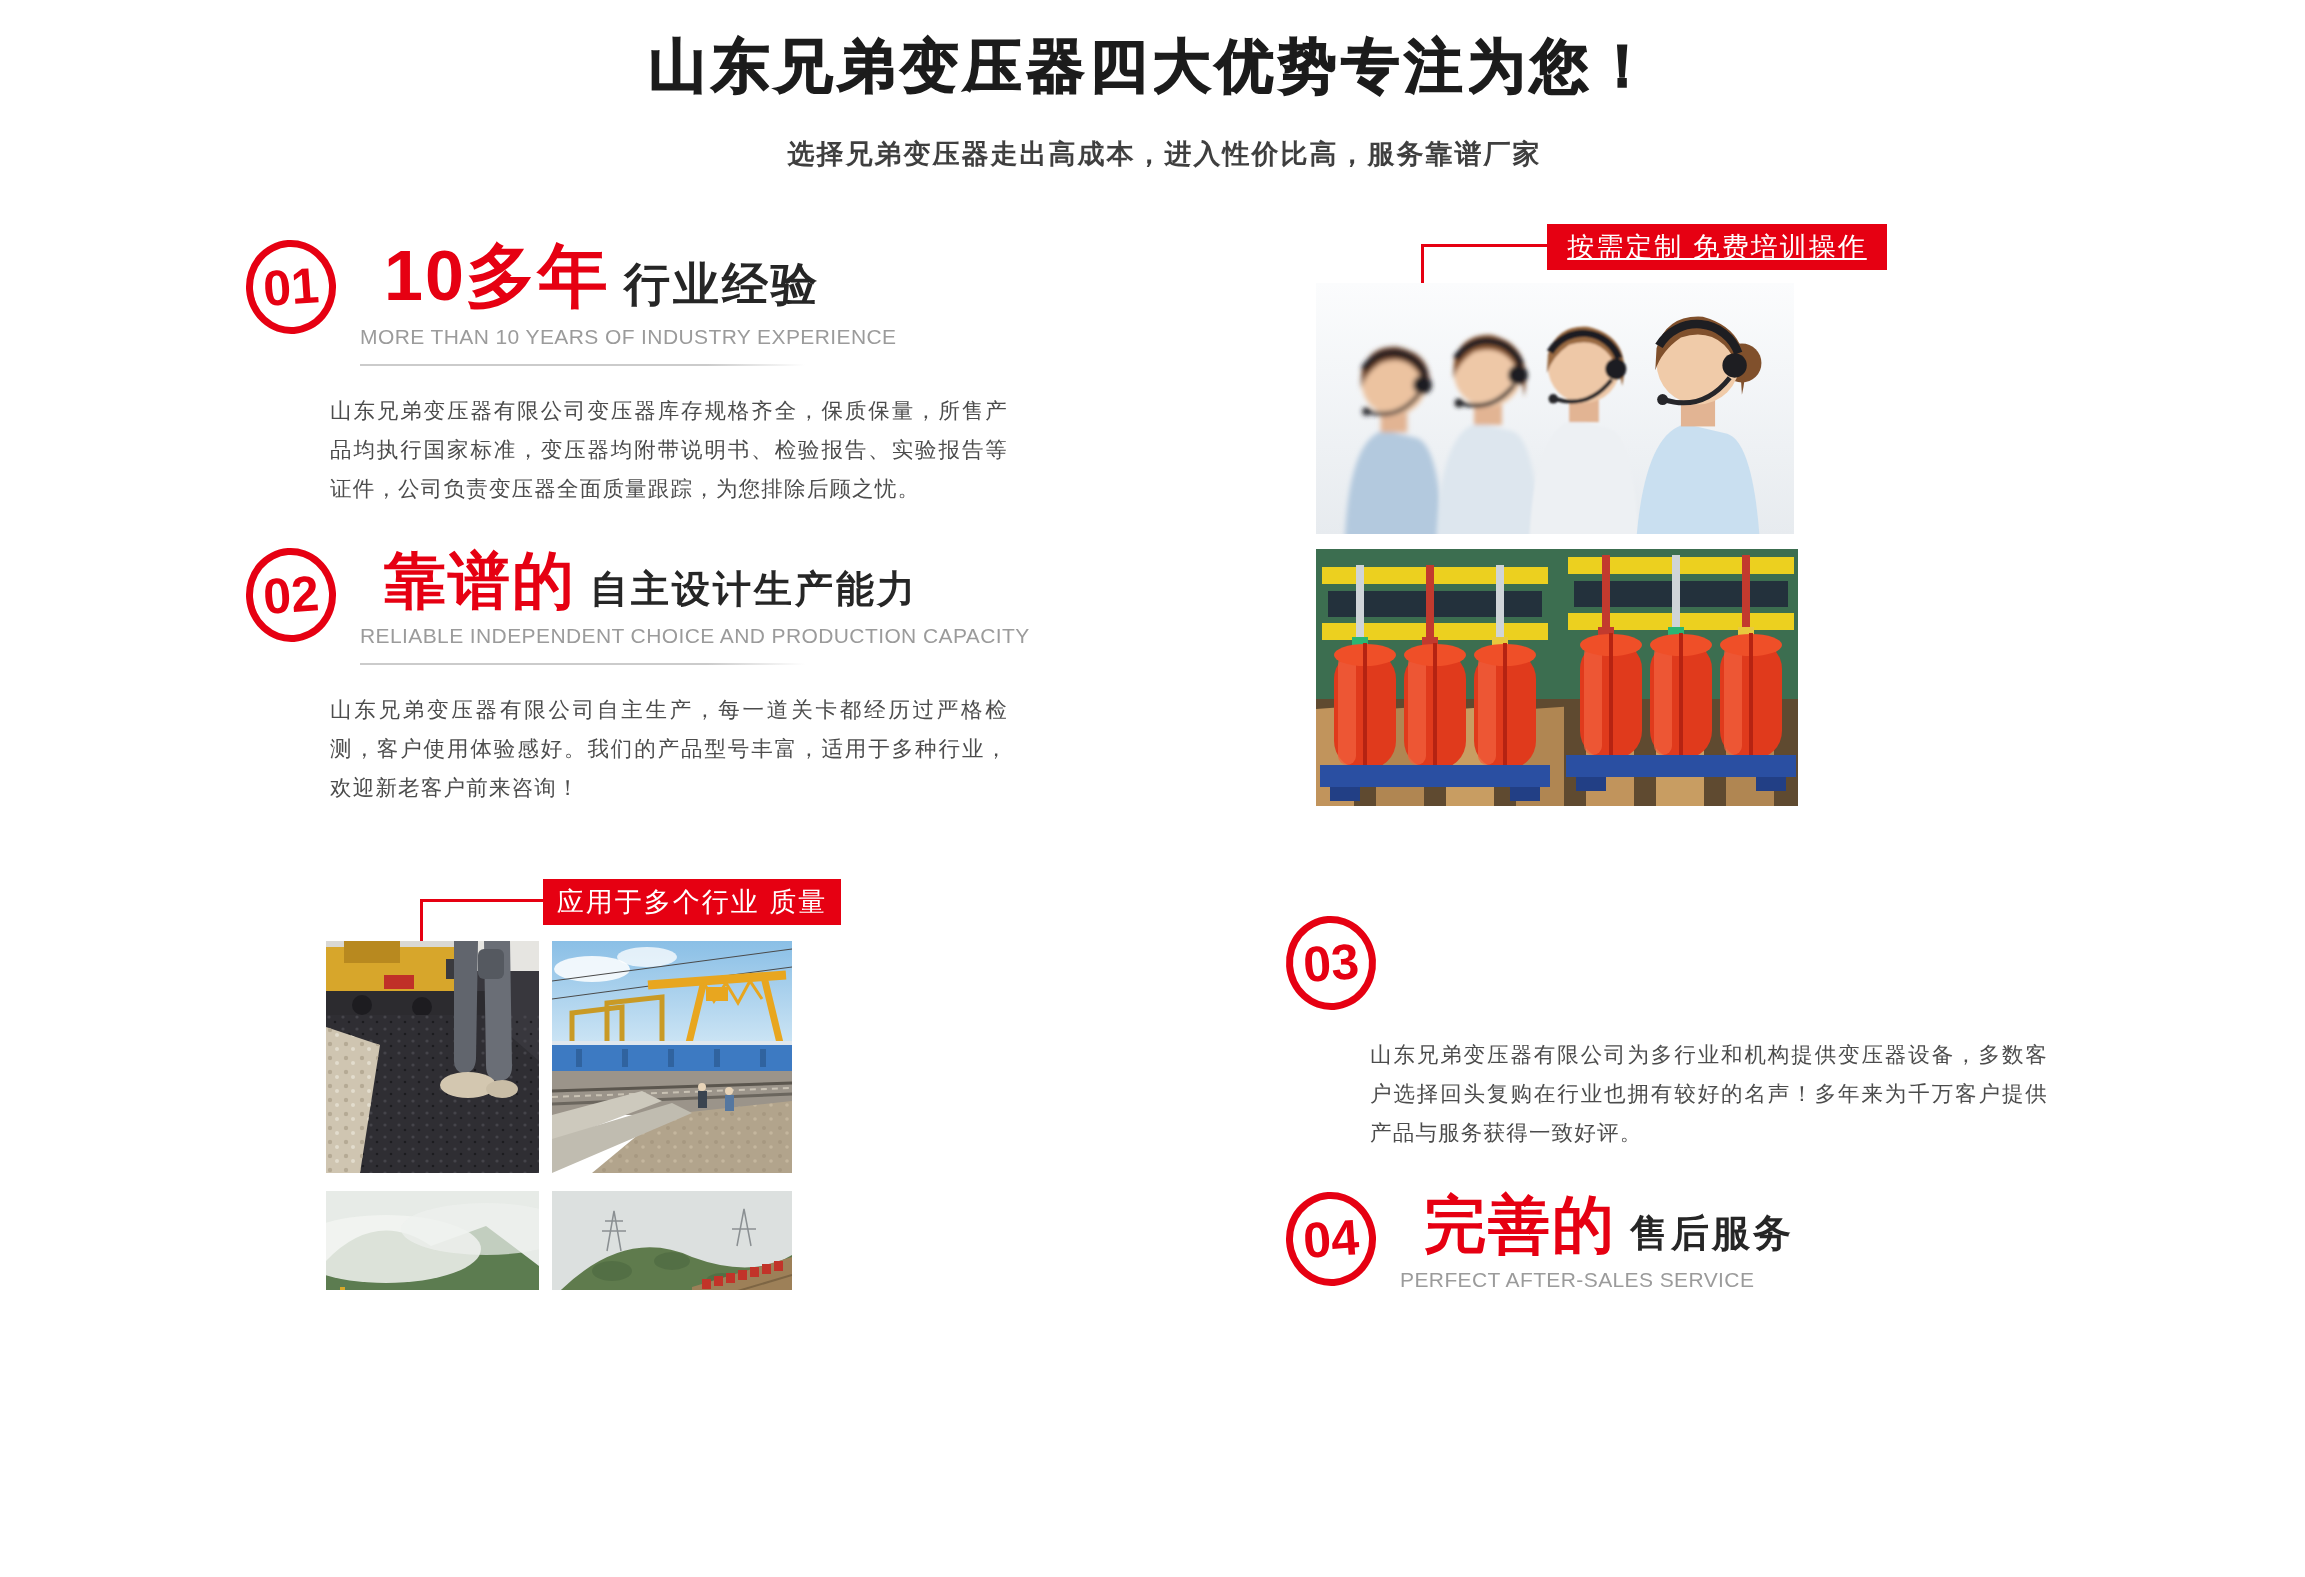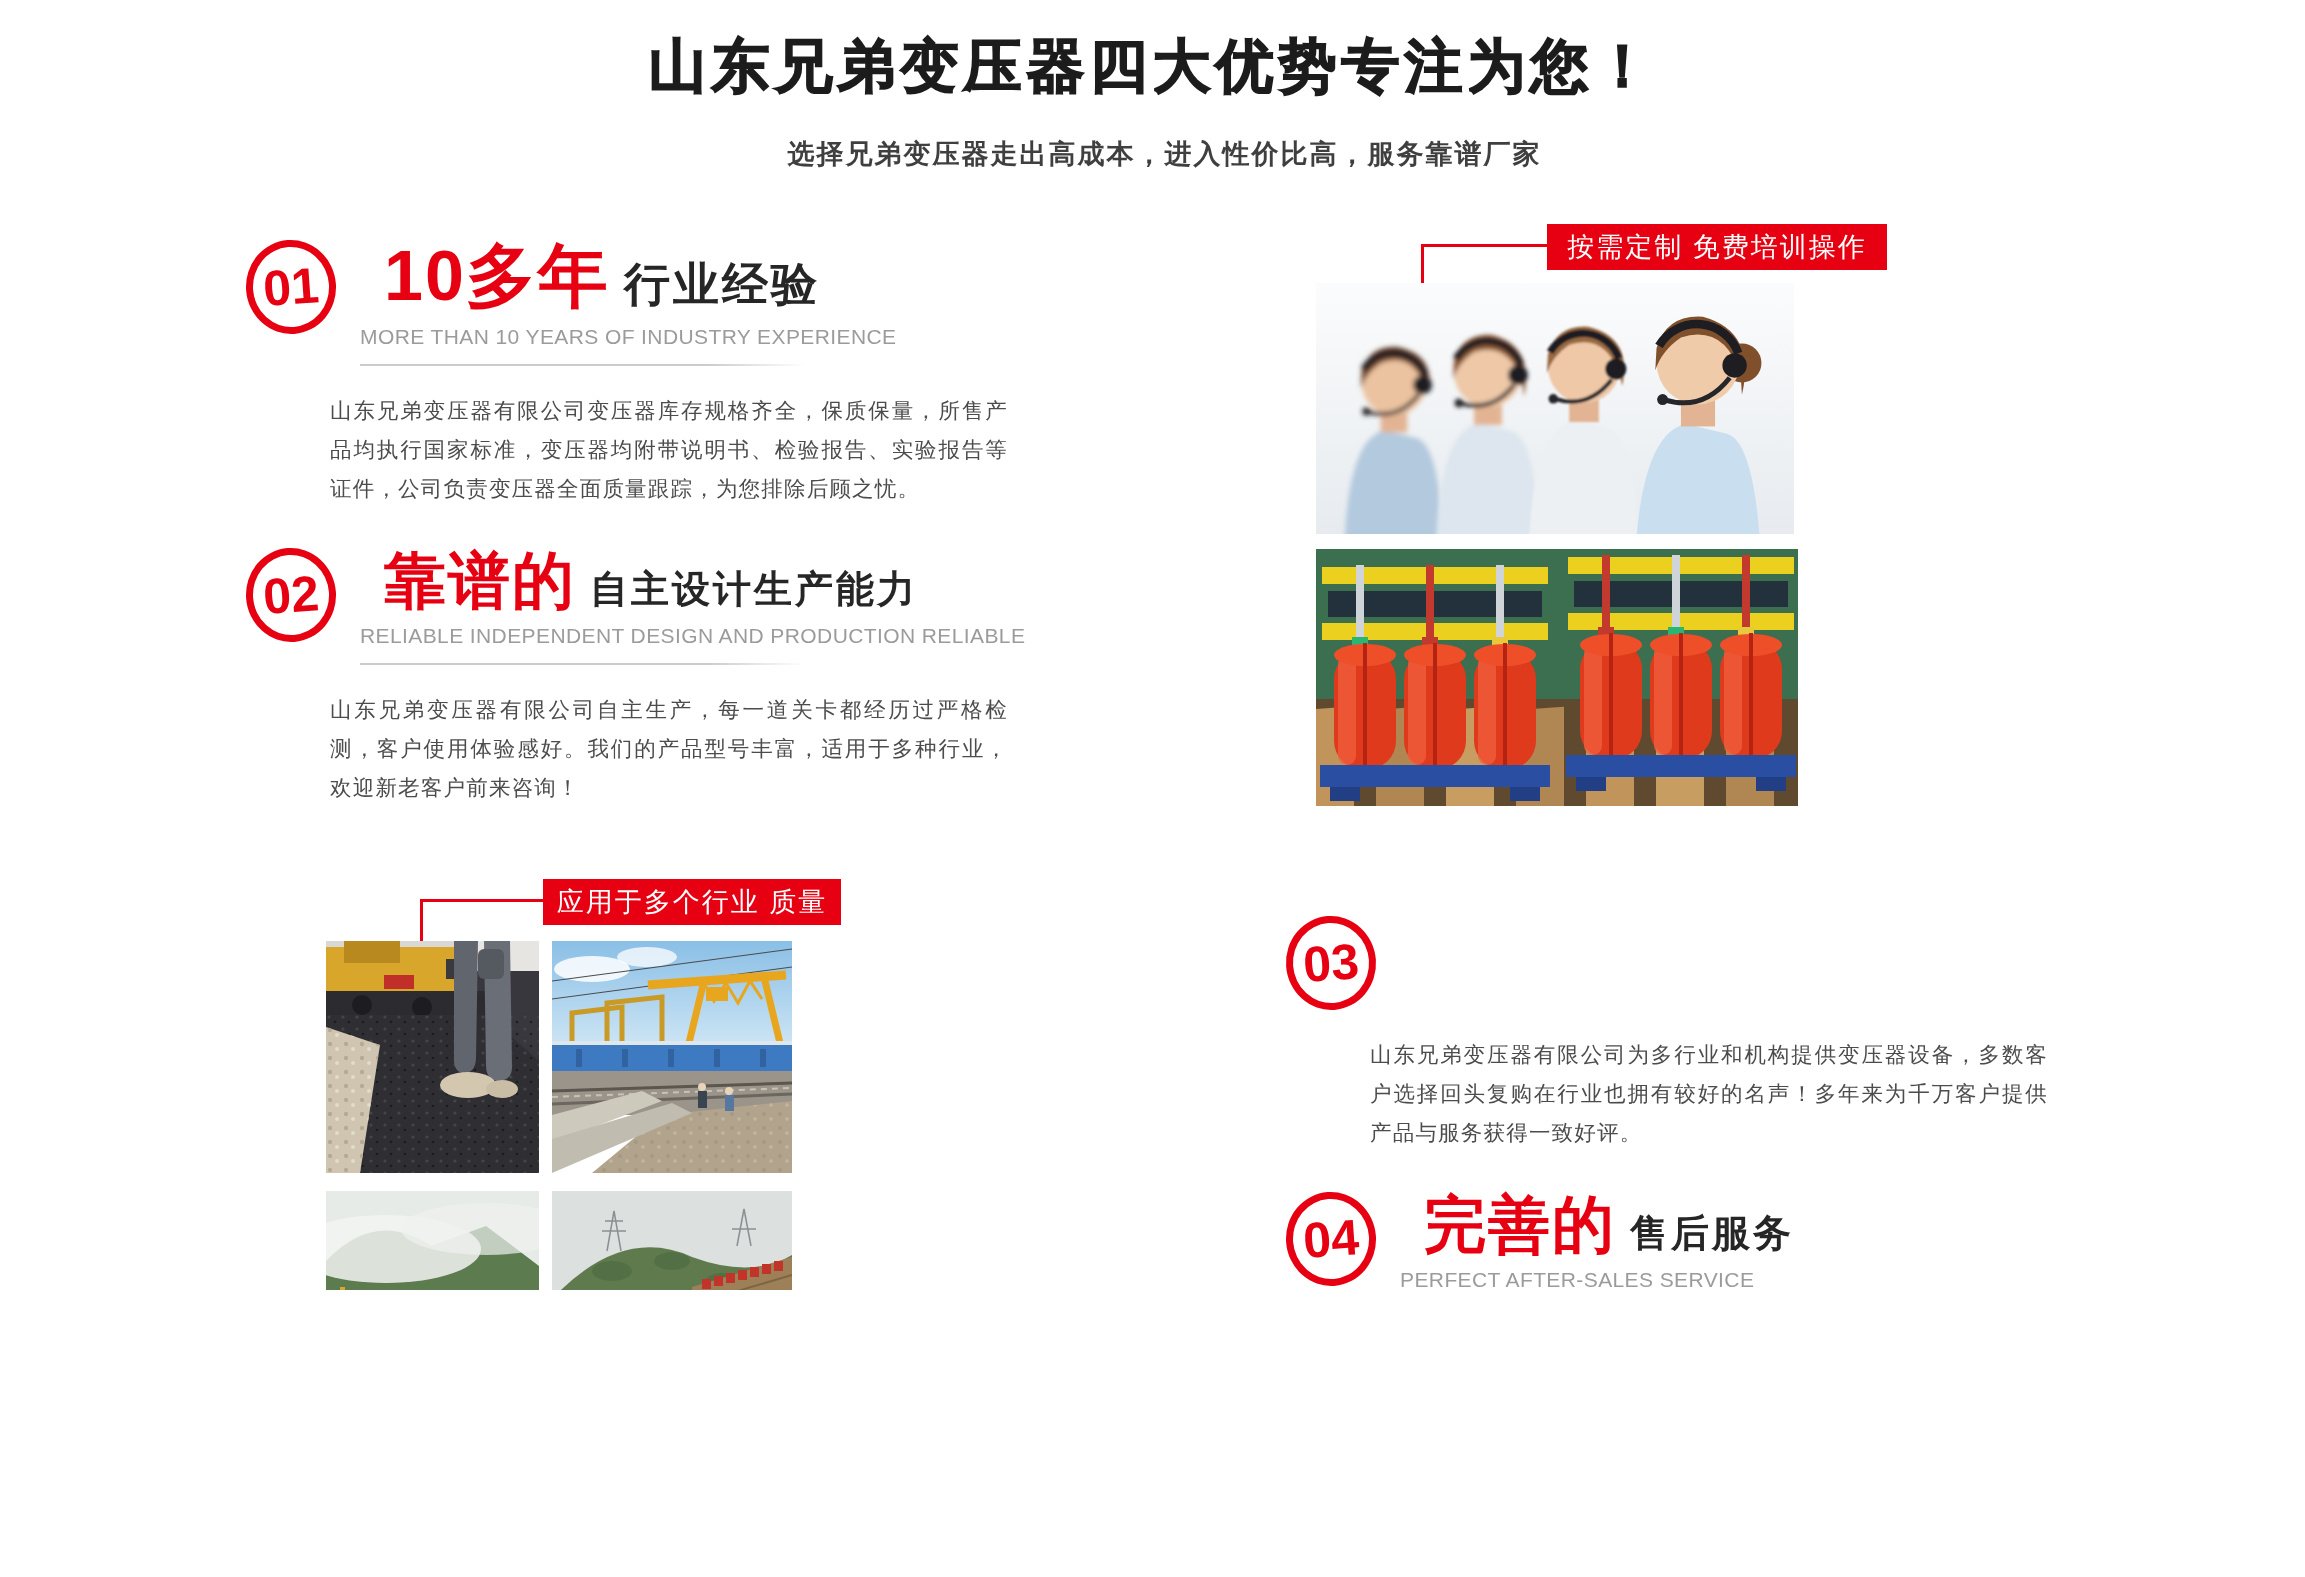--- a/index.html
+++ b/index.html
@@ -73,21 +73,21 @@
   </section>
 
   <section class="adv" style="left:246px;top:548px;">
     <div class="adv-head">
       <div class="num">02</div>
       <div class="head-col">
         <div class="head-line">
           <span class="hl">靠谱的</span>
           <span class="hd">自主设计生产能力</span>
         </div>
-        <div class="cap">RELIABLE INDEPENDENT DESIGN AND PRODUCTION RELIABLE</div>
+        <div class="cap">RELIABLE INDEPENDENT CHOICE AND PRODUCTION CAPACITY</div>
         <div class="divider"></div>
       </div>
     </div>
     <p class="adv-body">山东兄弟变压器有限公司自主生产，每一道关卡都经历过严格检测，客户使用体验感好。我们的产品型号丰富，适用于多种行业，欢迎新老客户前来咨询！</p>
   </section>
 
   <section class="adv" style="left:1286px;top:916px;">
     <div class="adv-head">
       <div class="num">03</div>
     </div>
@@ -103,21 +103,21 @@
           <span class="hd">售后服务</span>
         </div>
         <div class="cap">PERFECT AFTER-SALES SERVICE</div>
         <div class="divider"></div>
       </div>
     </div>
   </section>
 
   <div class="conn" style="left:1421px;top:244px;width:127px;height:3px;"></div>
   <div class="conn" style="left:1421px;top:244px;width:3px;height:42px;"></div>
-  <div class="banner" style="left:1547px;top:224px;width:340px;">按需定制 免费培训操作</div>
+  <div class="banner" style="left:1547px;top:224px;width:340px;text-decoration:underline;">按需定制 免费培训操作</div>
 
   <div class="conn" style="left:420px;top:899px;width:125px;height:3px;"></div>
   <div class="conn" style="left:420px;top:899px;width:3px;height:45px;"></div>
   <div class="banner" style="left:543px;top:879px;width:298px;">应用于多个行业 质量优</div>
 
   <figure class="photo" style="left:1316px;top:283px;width:478px;height:251px;">
     <svg viewBox="0 0 478 251" preserveAspectRatio="none">
       <defs>
         <clipPath id="ccclip">
             <rect width="478" height="251"></rect>

